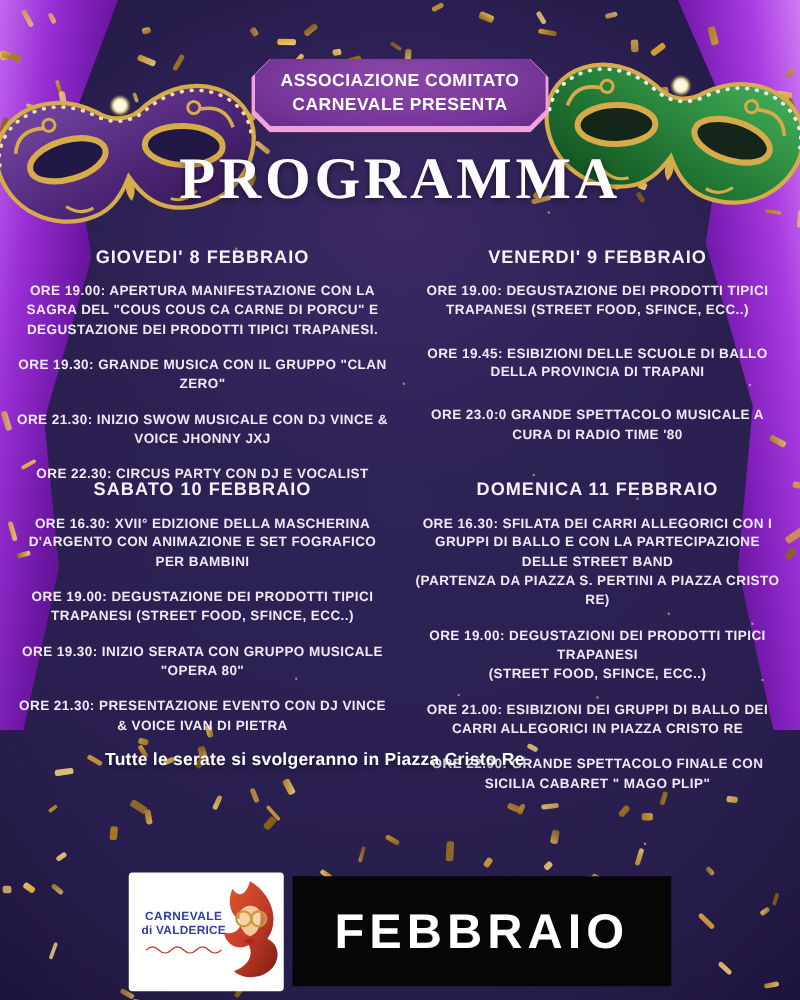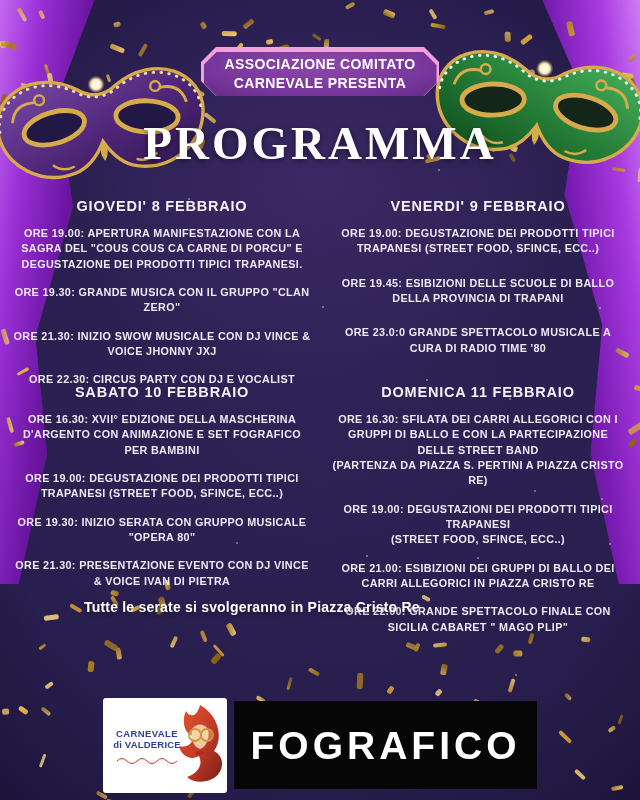--- a/index.html
+++ b/index.html
@@ -27,24 +27,24 @@
   .confetti-layer { position:absolute; inset:0; z-index:3; pointer-events:none; }
   .confetto { position:absolute; }
 
   
   .mask { position:absolute; z-index:4; }
   .mask.left { left:-16px; top:52px; width:234px; transform:rotate(-7deg); }
   .mask.right { right:-16px; top:36px; width:234px; transform:scaleX(-1) rotate(-8deg); }
 
   
   .badge { position:absolute; left:50%; top:47px; transform:translateX(-50%);
-    width:238px; height:49px; z-index:6;
+    width:238px; height:59px; z-index:6;
     background:#f2a2da;
     clip-path:polygon(15px 0,calc(100% - 15px) 0,100% 15px,100% calc(100% - 15px),calc(100% - 15px) 100%,15px 100%,0 calc(100% - 15px),0 15px);
-    display:flex; align-items:flex-end; justify-content:center;
+    display:flex; align-items:flex-start; justify-content:center;
   }
   .badge-inner { width:calc(100% - 5px); height:calc(100% - 5px);
     background:radial-gradient(ellipse at 50% 30%, #8d48a8 0%, #75359a 70%, #642b85 100%);
     clip-path:polygon(13px 0,calc(100% - 13px) 0,100% 13px,100% calc(100% - 13px),calc(100% - 13px) 100%,13px 100%,0 calc(100% - 13px),0 13px);
     display:flex; flex-direction:column; justify-content:center; text-align:center;
     color:#ffffff; font-weight:700; font-size:14px; line-height:1.35; letter-spacing:.4px;
   }
 
   .title { position:absolute; top:116px; left:0; right:0; z-index:6; margin:0;
     text-align:center; color:#fdfcff;
@@ -369,18 +369,18 @@
         </defs>
         <path d="M28,2 C46,12 52,34 42,48 C54,54 52,70 40,76 C32,80 22,80 15,74 C27,70 31,61 27,53 C19,58 9,53 7,43 C15,45 21,41 21,33 C13,31 9,19 14,8 C18,15 25,14 28,2 Z" fill="url(#cvred)"></path>
         <path d="M20,26 C24,20 32,20 36,26 C38,36 34,44 28,46 C22,44 18,36 20,26 Z" fill="#f2c9a0"></path>
         <circle cx="23" cy="32" r="6" fill="rgba(255,228,170,.35)" stroke="#c9983f" stroke-width="1.8"></circle>
         <circle cx="35" cy="32" r="6" fill="rgba(255,228,170,.35)" stroke="#c9983f" stroke-width="1.8"></circle>
         <path d="M29,32 h1" stroke="#c9983f" stroke-width="1.8"></path>
         <ellipse cx="28" cy="50" rx="4" ry="2" fill="#b3261e"></ellipse>
       </svg>
     </div>
     <div class="logo-notorius">
-      <div class="nt-name">FOGRAFICO</div>
+      <div class="nt-name">FEBBRAIO</div>
     </div>
   </div>
 
   <div class="vignette"></div>
 </div>
 
 </body></html>

